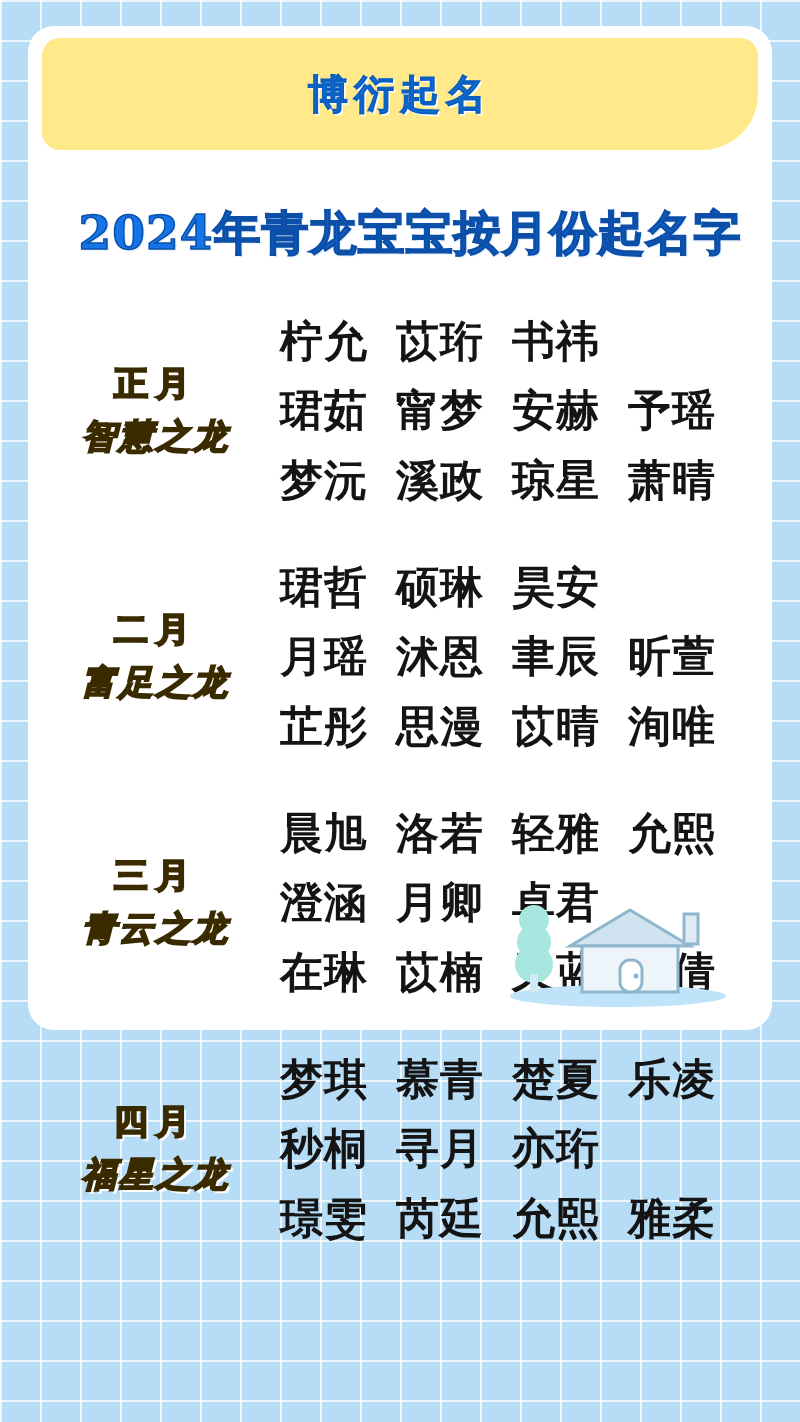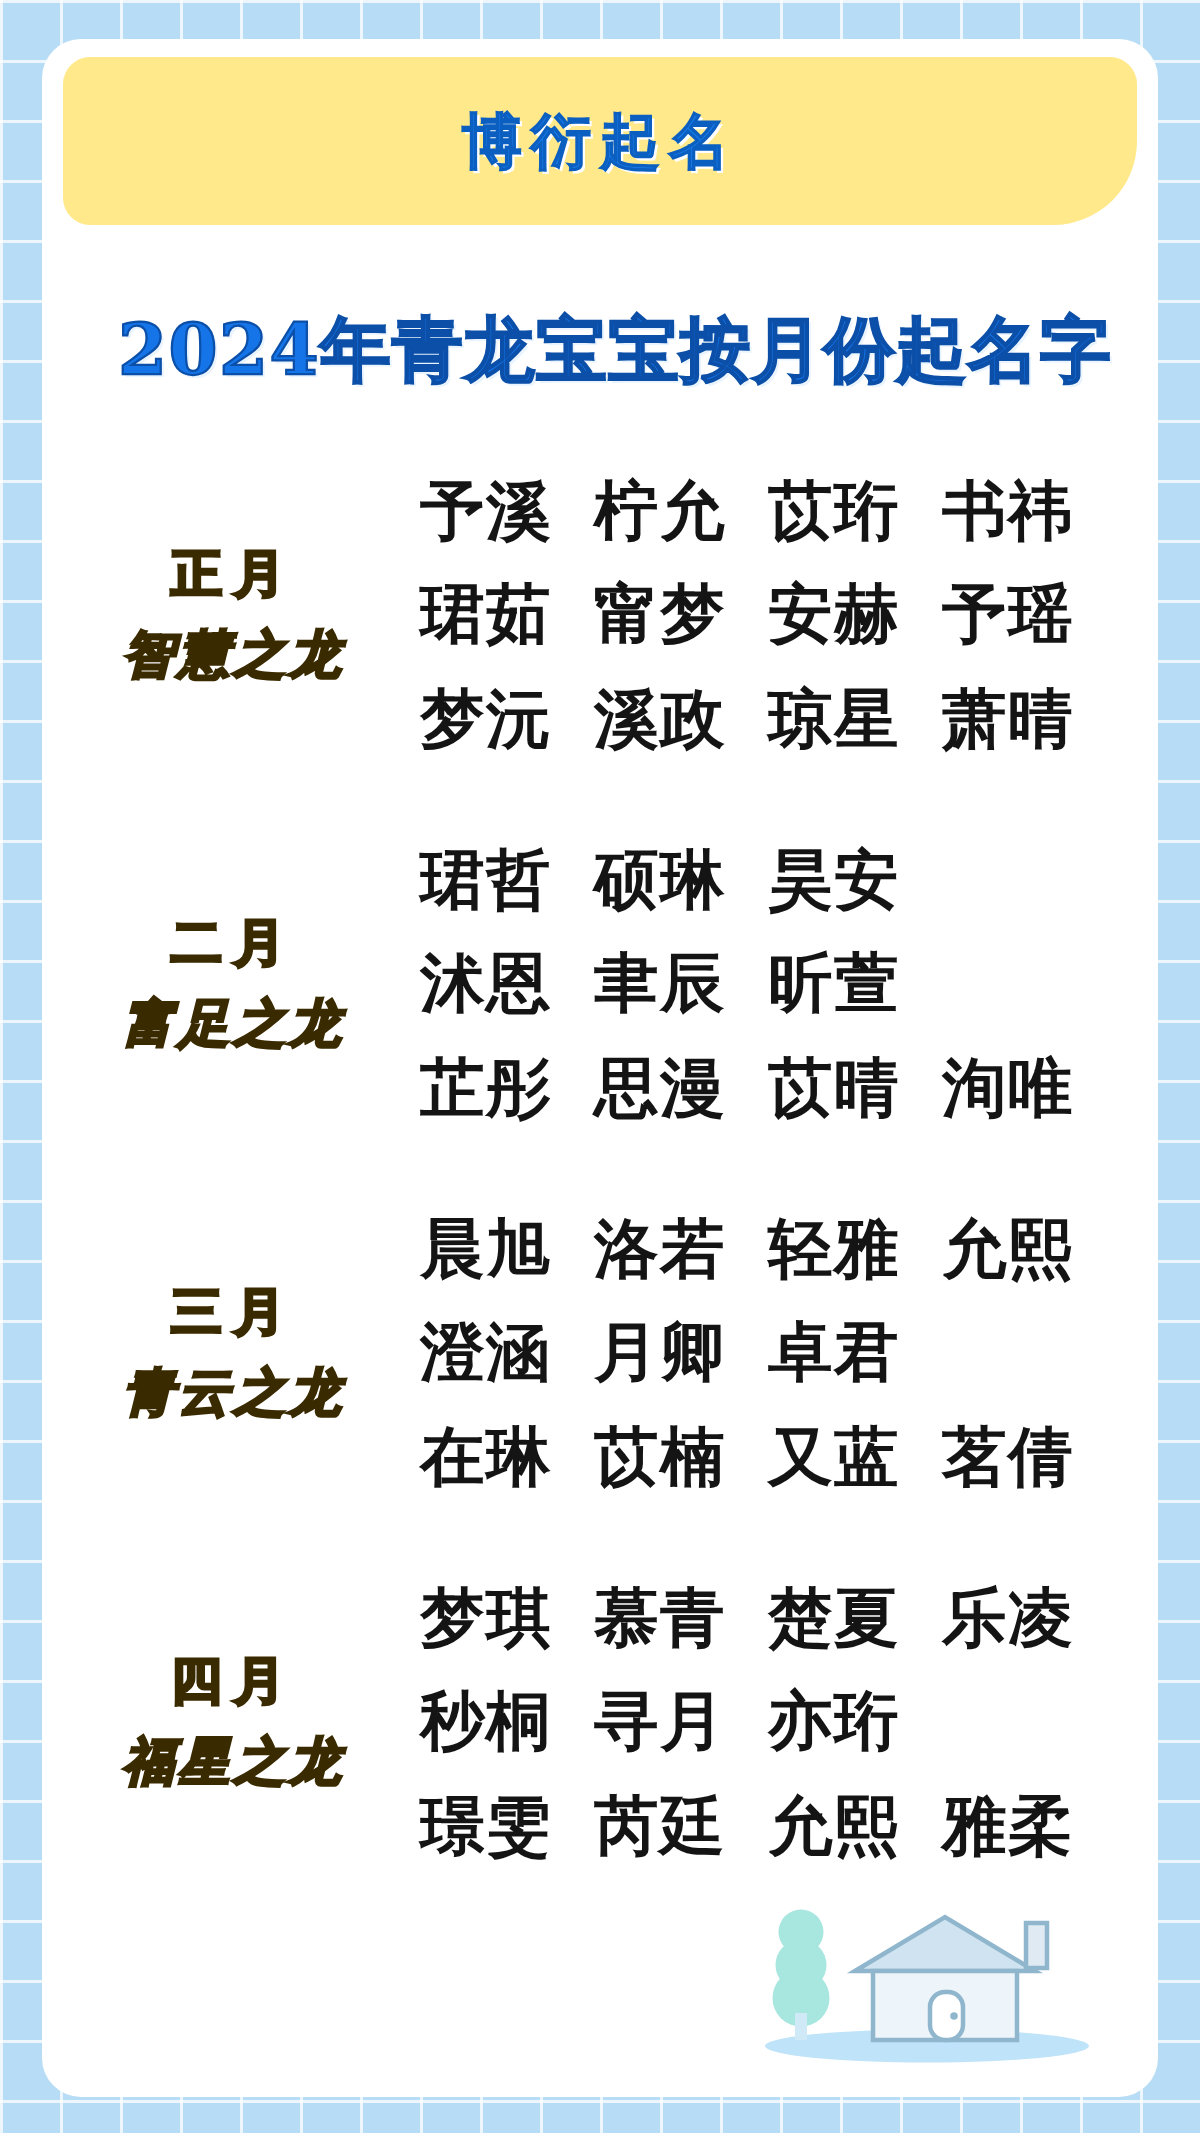--- a/index.html
+++ b/index.html
@@ -17,21 +17,21 @@
       repeating-linear-gradient(to bottom, rgba(255,255,255,0.75) 0px, rgba(255,255,255,0.75) 2px, transparent 2px, transparent 40px);
     overflow: hidden;
     position: relative;
   }
 
   .card {
     position: absolute;
     left: 28px;
     top: 26px;
     width: 744px;
-    height: 1372px;
+    height: 1004px;
     background: #ffffff;
     border-radius: 26px;
   }
 
   .banner {
     position: absolute;
     left: 14px;
     top: 12px;
     width: 716px;
     height: 112px;
@@ -151,21 +151,20 @@
 
   <div class="rows">
 
     <div class="row">
       <div class="month-cell">
         <div class="month-label">正月</div>
         <div class="month-sub">智慧之龙</div>
       </div>
       <div class="names-cell">
         <div class="names-line">
-          <span class="name">予溪</span>
           <span class="name">柠允</span>
           <span class="name">苡珩</span>
           <span class="name">书祎</span>
         </div>
         <div class="names-line">
           <span class="name">珺茹</span>
           <span class="name">甯梦</span>
           <span class="name">安赫</span>
           <span class="name">予瑶</span>
         </div>
@@ -183,20 +182,21 @@
         <div class="month-label">二月</div>
         <div class="month-sub">富足之龙</div>
       </div>
       <div class="names-cell">
         <div class="names-line">
           <span class="name">珺哲</span>
           <span class="name">硕琳</span>
           <span class="name">昊安</span>
         </div>
         <div class="names-line">
+          <span class="name">月瑶</span>
           <span class="name">沭恩</span>
           <span class="name">聿辰</span>
           <span class="name">昕萱</span>
         </div>
         <div class="names-line">
           <span class="name">芷彤</span>
           <span class="name">思漫</span>
           <span class="name">苡晴</span>
           <span class="name">洵唯</span>
         </div>

